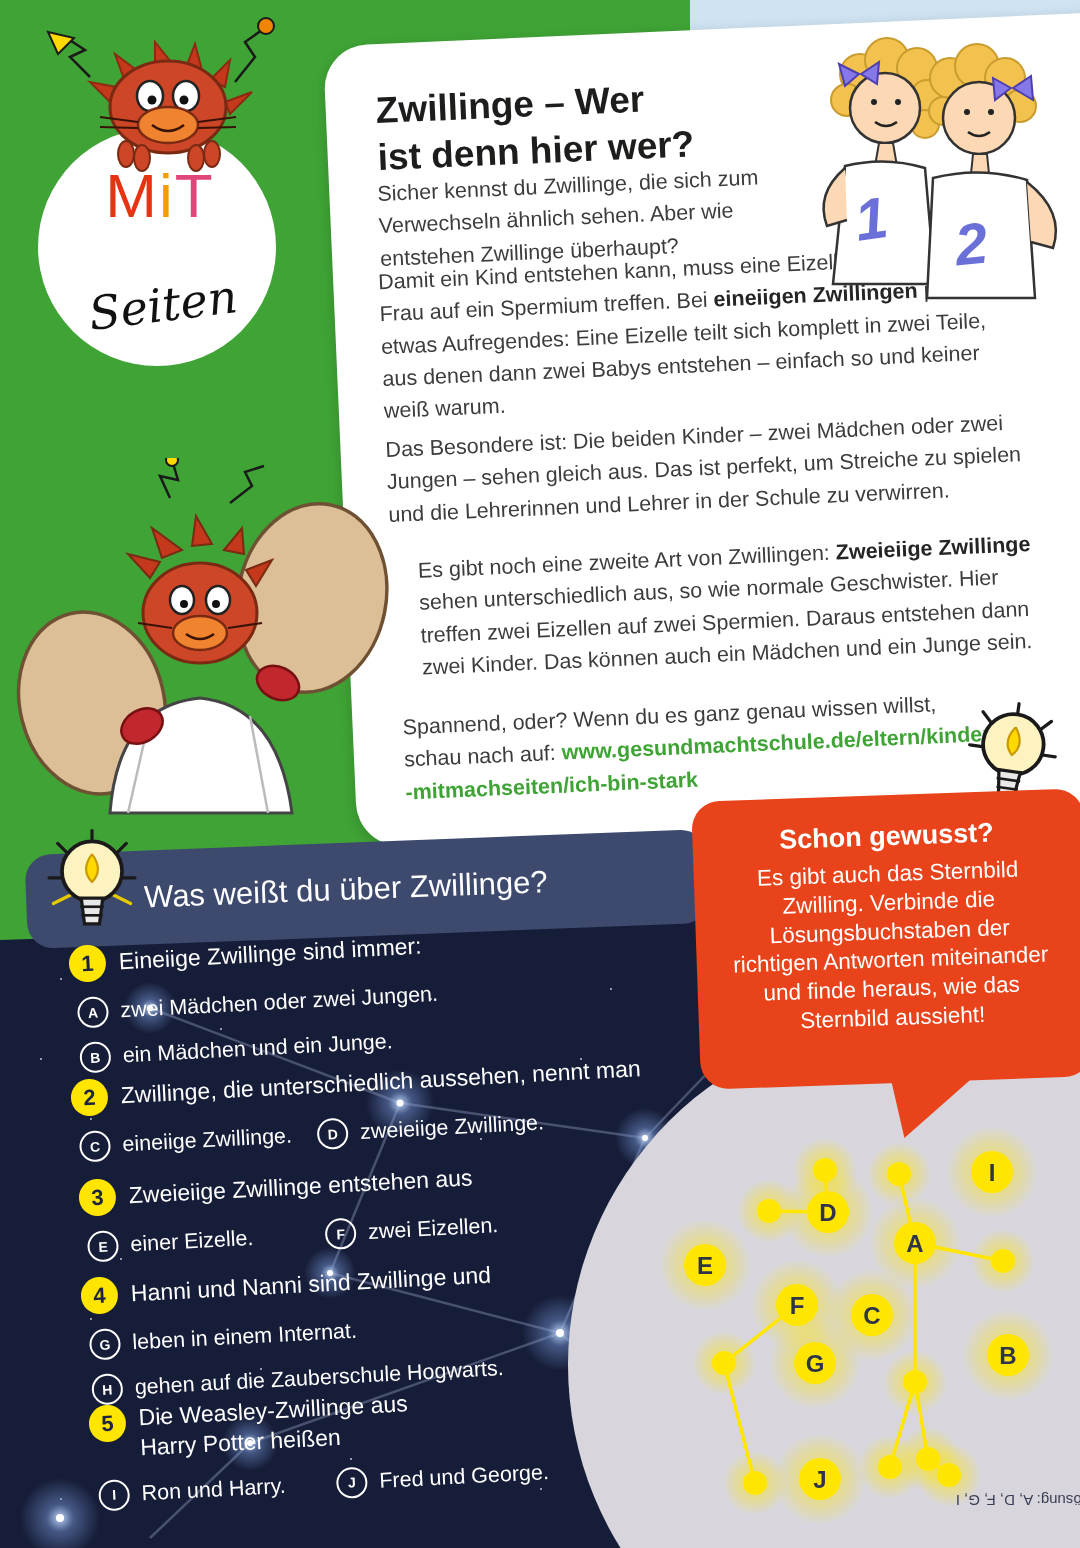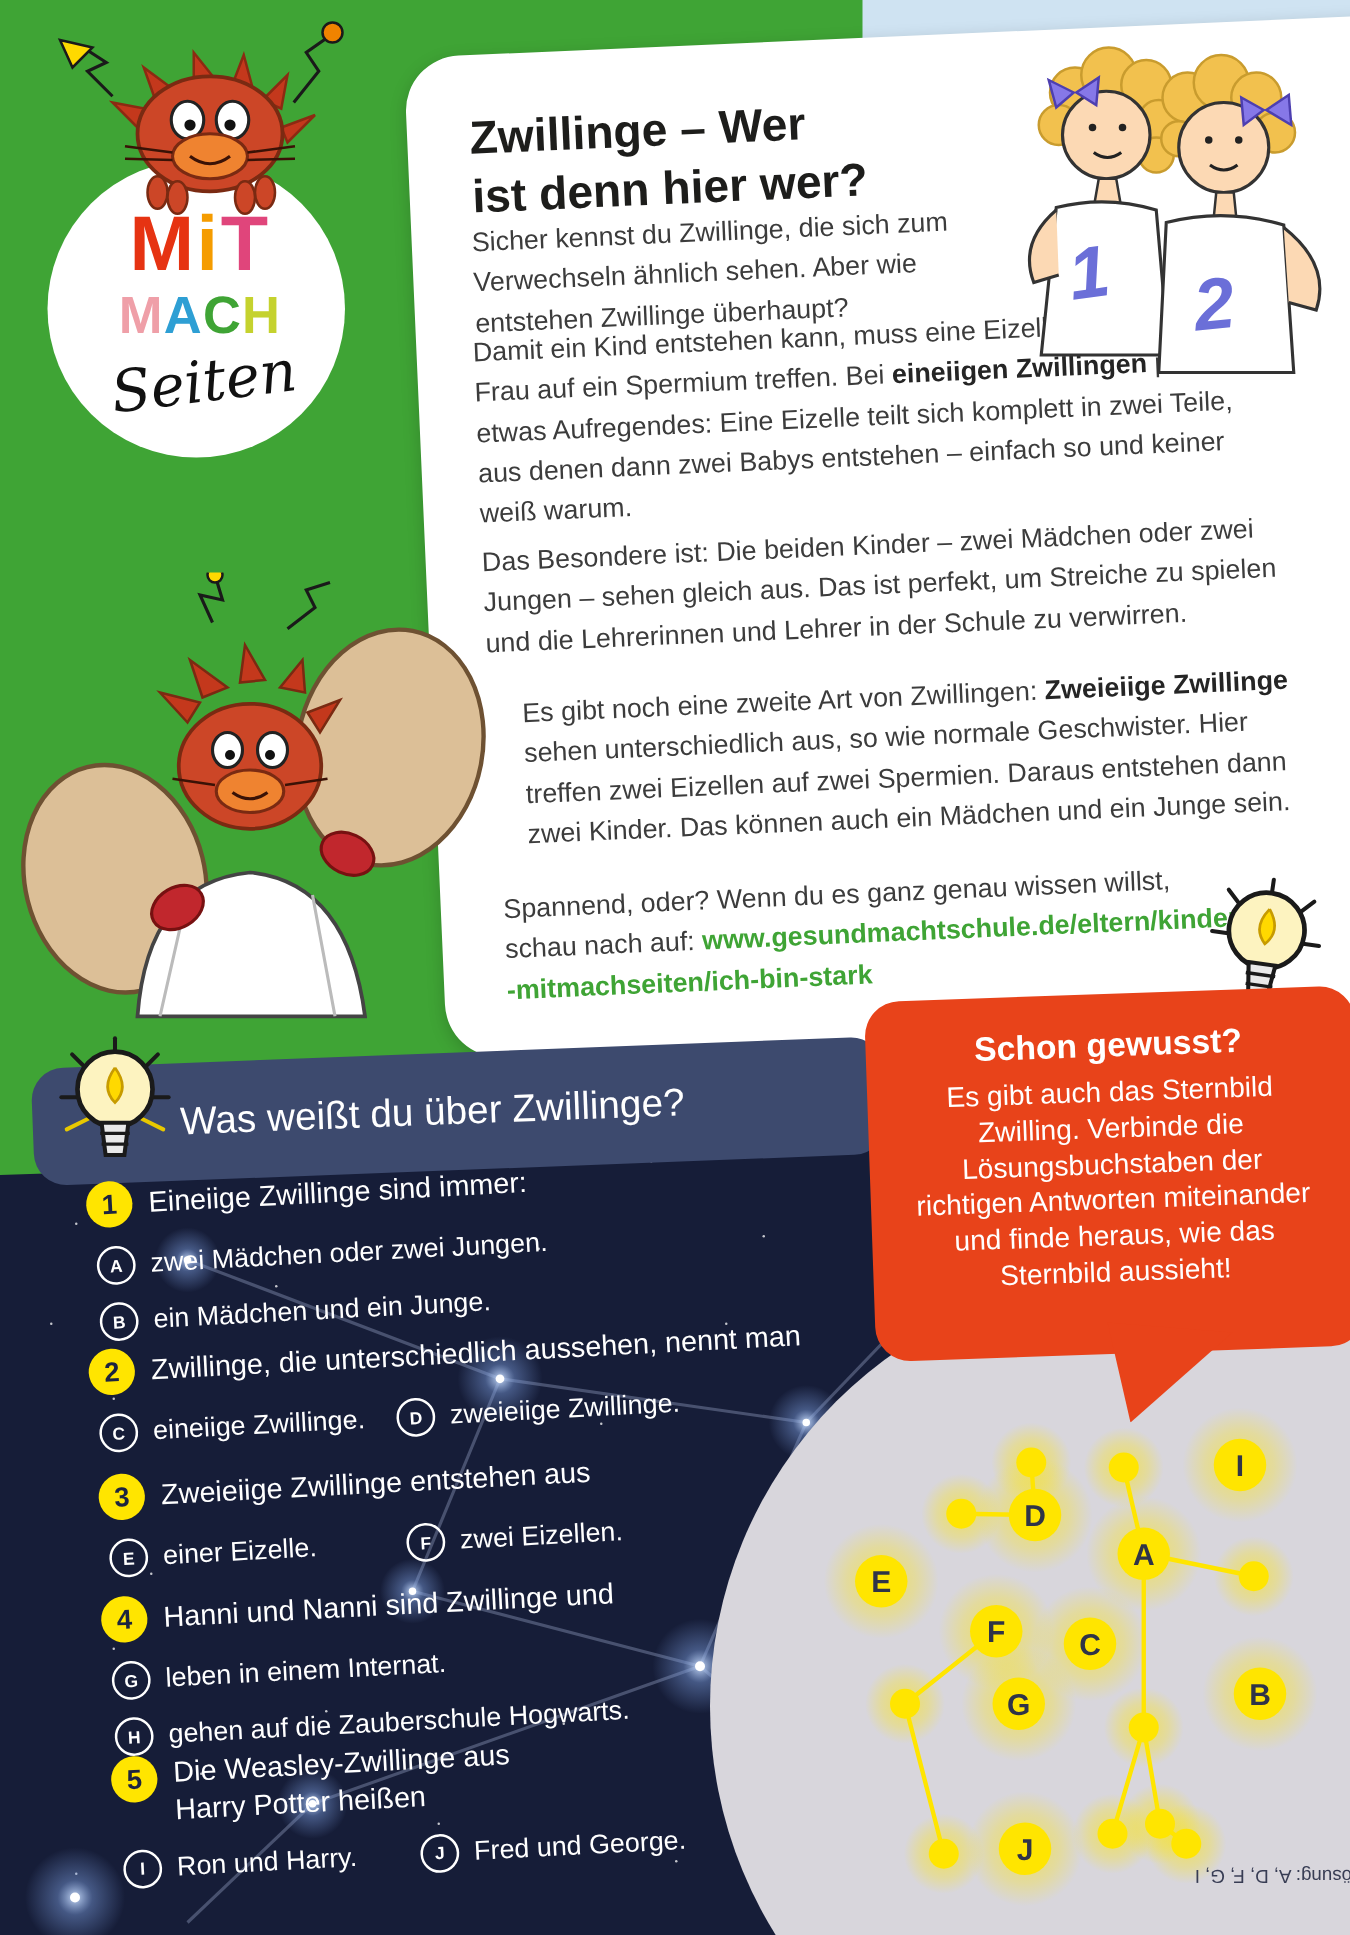--- a/index.html
+++ b/index.html
@@ -34,21 +34,21 @@
   .card p{position:absolute;margin:0;font-size:21.5px;line-height:1.5;color:#3c3c3c;}
   .card .p1{left:48px;top:134px;width:430px;}
   .card .p2{left:45px;top:222px;width:640px;}
   .card .p3{left:45px;top:390px;width:645px;}
   .card .p4{left:72px;top:512px;width:615px;}
   .card .p5{left:50px;top:668px;width:590px;}
   .card b{color:#252525;}
   .weblink{color:#3fa435;font-weight:bold;text-decoration:none;word-break:break-all;}
   
   .logo-circle{position:absolute;left:38px;top:128px;width:238px;height:238px;border-radius:50%;background:#fff;z-index:4;}
-  .logo-l1{position:absolute;left:60px;top:160px;width:200px;text-align:center;font-size:62px;font-weight:bold;letter-spacing:2px;z-index:5;}
+  .logo-l1{position:absolute;left:60px;top:160px;width:200px;text-align:center;font-size:62px;font-weight:normal;letter-spacing:2px;z-index:5;}
   .logo-l2{position:absolute;left:60px;top:228px;width:200px;text-align:center;font-size:42px;font-weight:bold;letter-spacing:1px;z-index:5;}
   .logo-l3{position:absolute;left:58px;top:278px;width:210px;text-align:center;font-size:46px;font-style:italic;
     font-family:"DejaVu Serif","Liberation Serif",serif;color:#111;transform:rotate(-7deg);z-index:5;}
   .logo-cat{position:absolute;left:30px;top:12px;width:300px;height:180px;z-index:5;}
   
   .egg-cat{position:absolute;left:0px;top:458px;width:400px;height:360px;z-index:4;}
   
   .twins{position:absolute;left:775px;top:16px;width:305px;height:290px;z-index:4;}
   .twin-num{position:absolute;font-size:58px;font-weight:bold;font-style:italic;color:#6b6fd8;z-index:5;}
   .twin-num.n1{left:855px;top:185px;transform:rotate(-8deg);}
@@ -271,21 +271,20 @@
         <line x1="206" y1="115" x2="168" y2="116"></line>
     </g>
     <g fill="#cc4627" stroke="#7a2a12" stroke-width="2">
       <ellipse cx="96" cy="142" rx="8" ry="13"></ellipse>
         <ellipse cx="112" cy="146" rx="8" ry="13"></ellipse>
       <ellipse cx="166" cy="146" rx="8" ry="13"></ellipse>
         <ellipse cx="182" cy="142" rx="8" ry="13"></ellipse>
     </g>
   </svg>
   <div class="logo-l1"><span style="color: rgb(230, 51, 18);">M</span><span style="color: rgb(245, 156, 0);">i</span><span style="color: rgb(224, 69, 123);">T</span></div>
-  <div class="logo-l2"><span style="color: rgb(239, 159, 168);">M</span><span style="color: rgb(46, 159, 212);">A</span><span style="color: rgb(63, 164, 53);">C</span><span style="color: rgb(197, 210, 46);">H</span></div>
   <div class="logo-l3">Seiten</div>
 
   <svg class="egg-cat" viewBox="0 0 400 360">
     <polyline points="170,40 160,18 178,22 172,2" fill="none" stroke="#1a1a1a" stroke-width="2.5"></polyline>
     <circle cx="172" cy="2" r="6" fill="#ffd900" stroke="#1a1a1a" stroke-width="2"></circle>
     <polyline points="230,45 252,28 245,14 264,8" fill="none" stroke="#1a1a1a" stroke-width="2.5"></polyline>
     <ellipse cx="92" cy="245" rx="72" ry="92" fill="#dcbf97" stroke="#6e5132" stroke-width="3.5" transform="rotate(-14 92 245)"></ellipse>
     <ellipse cx="312" cy="140" rx="74" ry="95" fill="#dcbf97" stroke="#6e5132" stroke-width="3.5" transform="rotate(11 312 140)"></ellipse>
     <path d="M110 355 Q118 248 200 240 Q278 248 292 355 Z" fill="#fff" stroke="#444" stroke-width="3"></path>
     <path d="M150 258 L128 355 M250 258 L268 355" fill="none" stroke="#bbb" stroke-width="2.5"></path>

